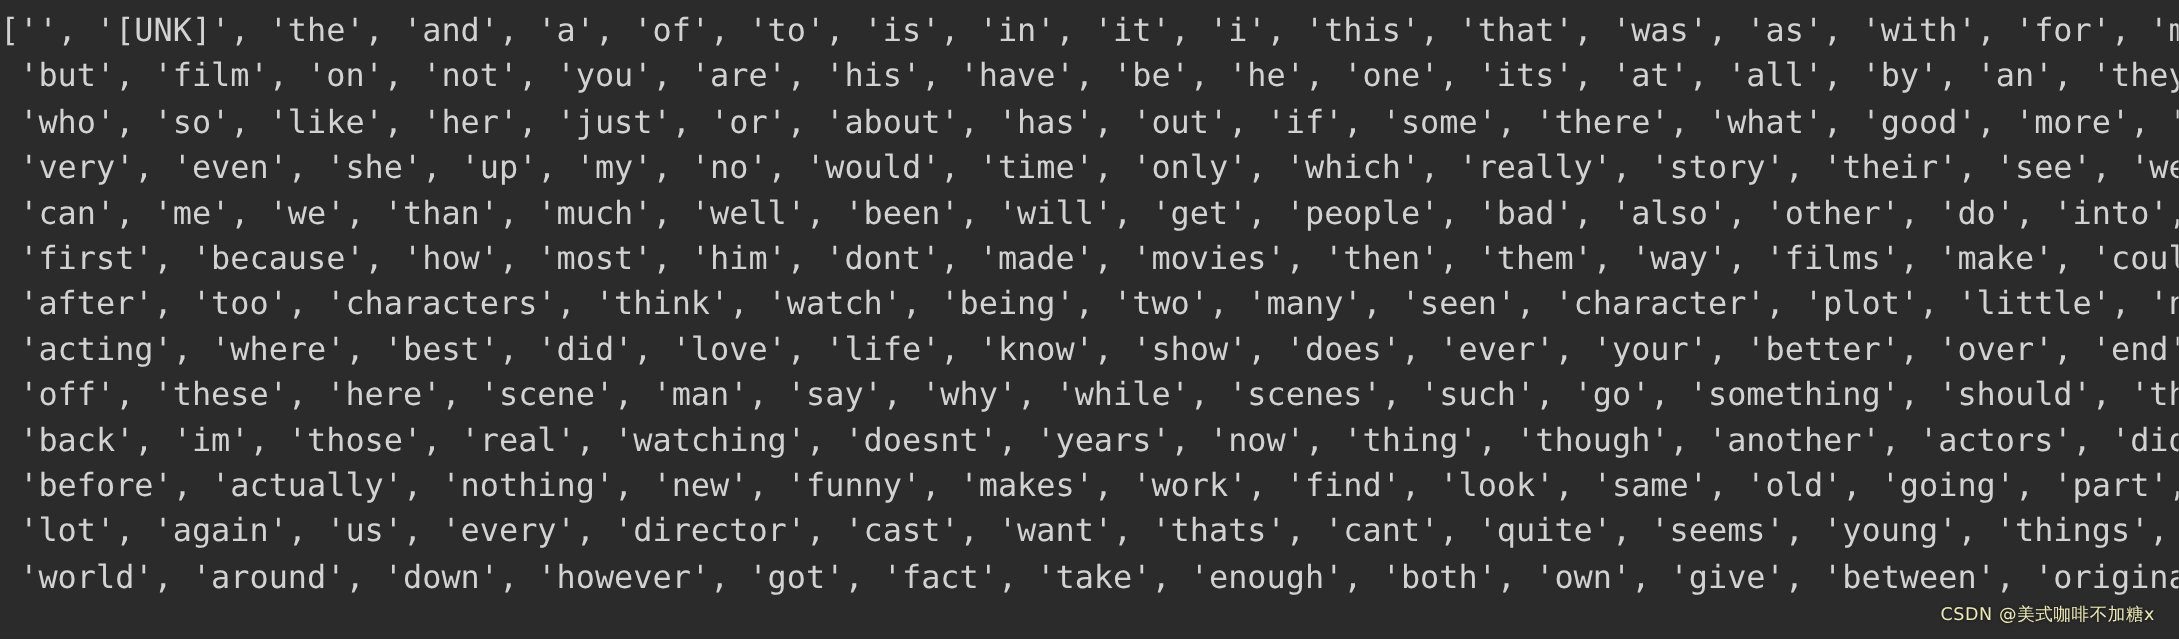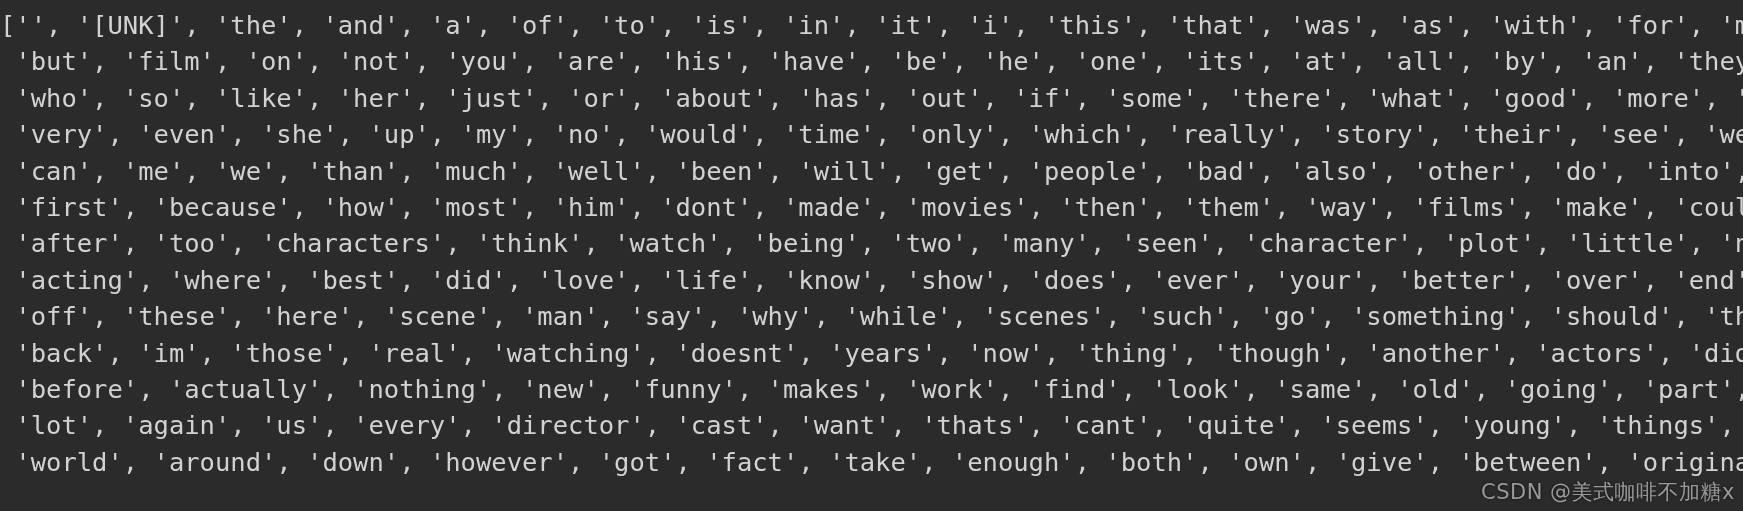--- a/index.html
+++ b/index.html
@@ -38,25 +38,25 @@
     -webkit-font-smoothing: antialiased;
   }
   #code .line {
     display: block;
     height: 36.4px;
     white-space: pre;
     overflow: hidden;
   }
   #watermark {
     position: absolute;
-    right: 8px;
+    right: 19px;
     bottom: 8px;
-    color: #a3a3a3;
+    color: #fef9c3;
     font-family: "DejaVu Sans", "Liberation Sans", sans-serif;
-    font-size: 21px;
+    font-size: 14px;
     line-height: 22px;
     letter-spacing: 0.5px;
     opacity: 0.92;
     white-space: nowrap;
     text-shadow: 0 0 3px rgba(0,0,0,0.65);
     pointer-events: none;
   }
 </style>
 </head>
 <body>

